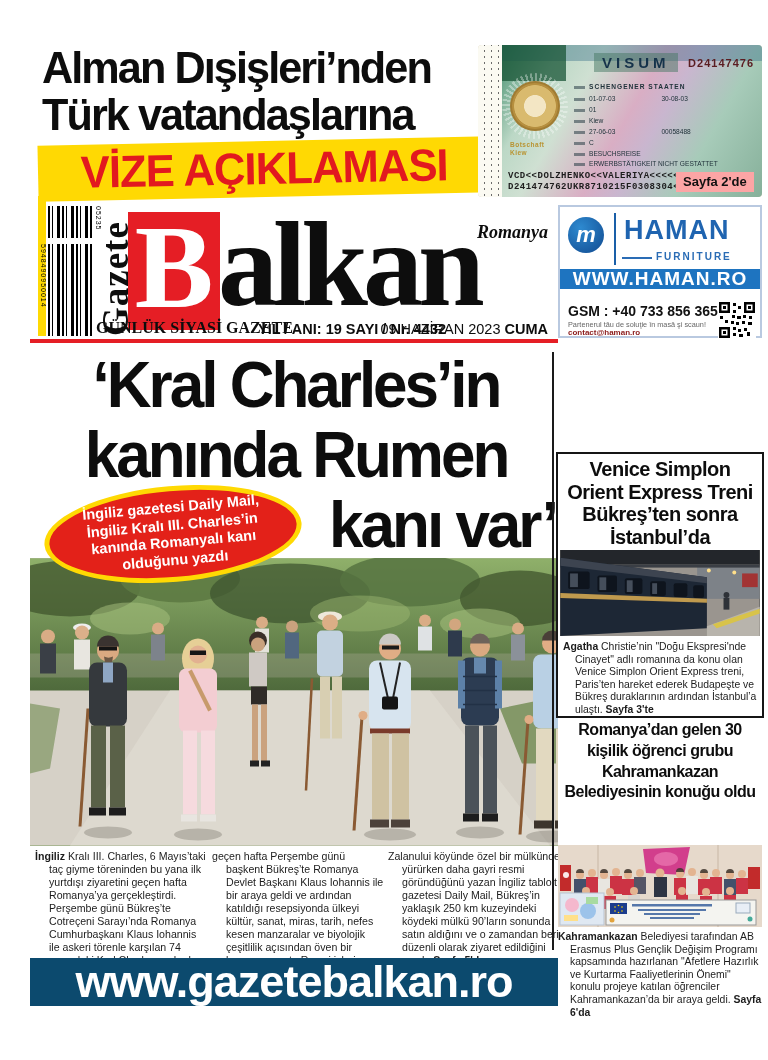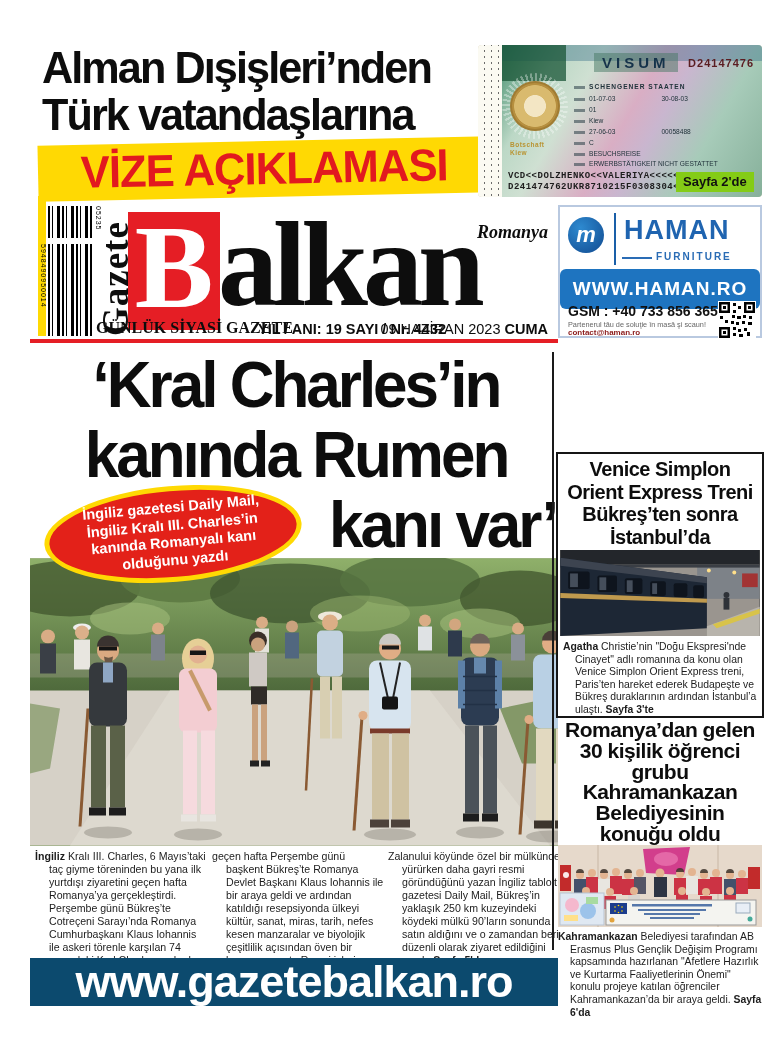--- a/index.html
+++ b/index.html
@@ -6,21 +6,21 @@
   #page{position:relative;width:768px;height:1060px;background:#fff;overflow:hidden;
         font-family:"Liberation Sans","DejaVu Sans",sans-serif;}
   .abs{position:absolute;}
   
   .top-headline{left:42px;top:44px;width:470px;color:#0d0d0d;font-weight:bold;
     font-size:45px;line-height:47px;letter-spacing:-2px;transform:scaleX(.96);transform-origin:left top;}
   .vize-box{left:38px;top:141px;width:452px;height:56px;background:#ffd903;transform:rotate(-1.2deg);
     display:flex;align-items:center;justify-content:center;}
   .vize-box span{color:#e2191f;font-weight:bold;font-size:45px;letter-spacing:-1px;transform:scaleX(.97);white-space:nowrap;}
   .yellow-strip{left:38px;top:196px;width:8px;height:140px;background:#ffd903;}
-  .pageref-badge{background:#84cc16;color:#111;font-weight:bold;font-size:13px;
+  .pageref-badge{background:#fca5a5;color:#111;font-weight:bold;font-size:13px;
     padding:2px 7px;line-height:16px;}
   
   .visa{left:478px;top:45px;width:284px;height:152px;background:#f4efdc;border-radius:4px;
     box-shadow:0 0 0 1px #d8d2bc inset;overflow:hidden;}
   .visa .perf{position:absolute;left:0;top:0;width:24px;height:152px;background:#fbfaf2;
     background-image:radial-gradient(#6b6b6b 0.8px,transparent 1.1px);background-size:7px 6px;background-position:3px 3px;}
   .visa .card{position:absolute;left:24px;top:0;width:260px;height:152px;
     background:linear-gradient(120deg,#3f8a68 0%,#bcd8c6 18%,#cfe0d2 30%,#d9aec4 48%,#c9b6cf 58%,#a7cbb9 75%,#86b09a 100%);}
   .visa .topstrip{position:absolute;left:24px;top:0;width:260px;height:16px;background:rgba(35,95,125,.35);}
   .visa .greendeco{position:absolute;left:24px;top:0;width:64px;height:36px;background:rgba(25,85,55,.75);}
@@ -56,21 +56,21 @@
   .red-rule{left:30px;top:339px;width:528px;height:4px;background:#e51e25;}
   
   .ad{left:558px;top:205px;width:204px;height:133px;background:#fff;border:2px solid #b9c9e0;box-sizing:border-box;}
   .ad-circle{position:absolute;left:8px;top:10px;width:36px;height:36px;border-radius:50%;
     background:radial-gradient(circle at 35% 30%,#2e8ad0,#114a90);display:flex;align-items:center;justify-content:center;}
   .ad-circle span{color:#fff;font-weight:bold;font-style:italic;font-size:22px;line-height:22px;}
   .ad-divider{position:absolute;left:54px;top:6px;width:2px;height:52px;background:#1a5fa8;}
   .ad-brand{position:absolute;left:64px;top:8px;color:#1f64b0;font-weight:bold;font-size:27px;letter-spacing:1px;}
   .ad-sub{position:absolute;left:96px;top:44px;color:#2a6cb5;font-size:10px;letter-spacing:2px;font-weight:bold;}
   .ad-subline{position:absolute;left:62px;top:50px;width:30px;height:2px;background:#2a6cb5;}
-  .ad-bar{position:absolute;left:0;top:62px;width:200px;height:40px;background:#1e74c0;display:flex;align-items:center;justify-content:center;border-radius:6px;}
+  .ad-bar{position:absolute;left:0;top:62px;width:200px;height:20px;background:#1e74c0;display:flex;align-items:center;justify-content:center;}
   .ad-bar span{color:#fff;font-weight:bold;font-size:19px;letter-spacing:1px;}
   .ad-gsm{position:absolute;left:8px;top:96px;font-weight:bold;font-size:14px;color:#111;}
   .ad-slogan{position:absolute;left:8px;top:113px;font-size:7.3px;color:#666;}
   .ad-email{position:absolute;left:8px;top:121px;font-size:8px;font-weight:bold;color:#8b1a1a;}
   
   .main-h{left:36px;width:520px;text-align:center;color:#0d0d0d;font-weight:bold;
     font-size:62px;line-height:66px;letter-spacing:-3px;transform:scaleY(1.06);transform-origin:center top;white-space:nowrap;}
   .badge-oval{left:44px;top:486px;width:258px;height:96px;background:#e32119;border:5px solid #ffd903;
     border-radius:50%;transform:rotate(-5deg);display:flex;align-items:center;justify-content:center;box-sizing:border-box;z-index:5;}
   .badge-oval span{color:#fff;font-weight:bold;font-size:14.5px;line-height:17.5px;text-align:center;width:215px;}
@@ -83,21 +83,21 @@
   
   .divider-v{left:552px;top:352px;width:2px;height:598px;background:#1a1a1a;}
   .notice{left:558px;top:352px;width:204px;height:97px;background:#0e0e0e;box-sizing:border-box;padding:5px 4px 2px;}
   .notice-text{color:#ffe600;font-weight:bold;font-size:16.5px;line-height:18.5px;text-align:center;letter-spacing:-0.3px;}
   .notice-ref{position:absolute;right:6px;bottom:2px;color:#fff;font-weight:bold;font-size:10px;}
   .orient{left:556px;top:452px;width:208px;height:266px;border:2px solid #151515;box-sizing:border-box;background:#fff;}
   .orient-h{padding:4px 2px 2px;color:#0d0d0d;font-weight:bold;font-size:20px;line-height:22.5px;text-align:center;letter-spacing:-0.5px;}
   .sb-photo{width:200px;height:86px;margin:0 2px;overflow:hidden;background:#23262b;}
   .sb-body{padding:5px 5px 0;font-size:10.4px;line-height:12.6px;color:#1c1c1c;}
   .sb-body .hang{padding-left:12px;text-indent:-12px;}
-  .students-h{left:558px;top:720px;width:204px;color:#0d0d0d;font-weight:bold;font-size:21px;line-height:20.8px;
+  .students-h{left:558px;top:720px;width:204px;color:#0d0d0d;font-weight:bold;font-size:16px;line-height:20.8px;
     text-align:center;letter-spacing:-0.5px;}
   .students-photo{left:558px;top:845px;width:204px;height:82px;overflow:hidden;background:#e6d9cb;}
   .students-body{left:558px;top:931px;width:204px;font-size:10.4px;line-height:12.6px;color:#1c1c1c;}
 </style>
 </head>
 <body>
 
 <div id="page">
 
   <div class="abs top-headline">

